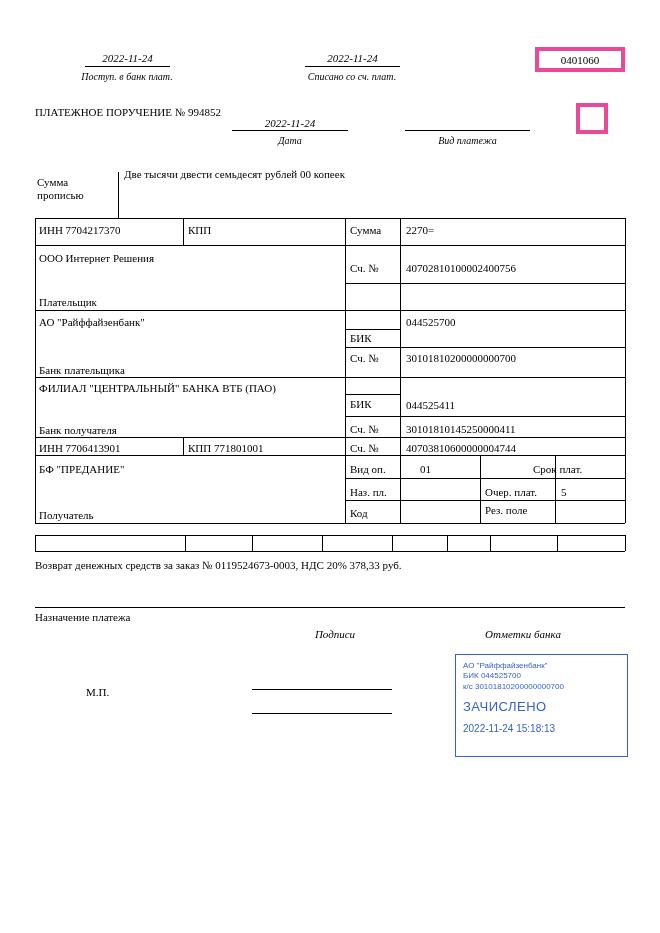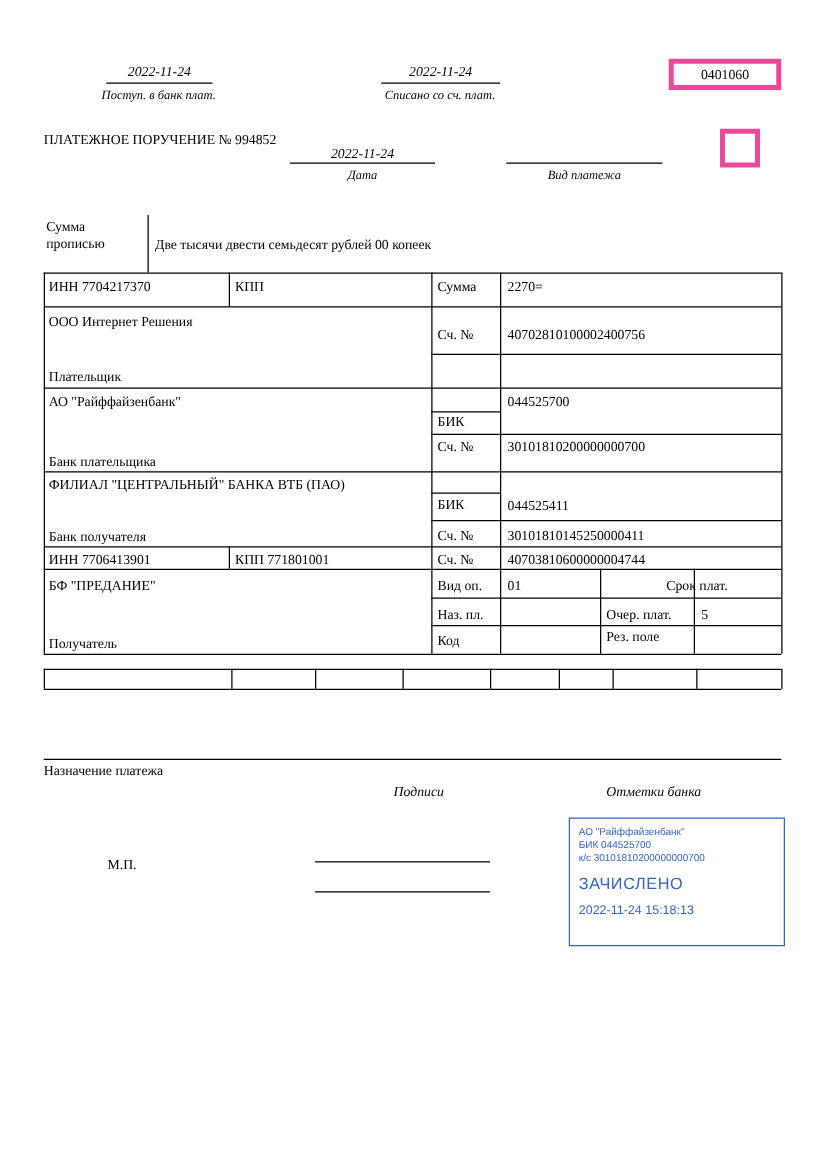--- a/index.html
+++ b/index.html
@@ -46,21 +46,21 @@
   <span class="t c" style="left:232px;top:117px;width:116px;">2022-11-24</span>
   <div class="hl" style="left:232px;top:130px;width:116px;"></div>
   <span class="t c sm" style="left:265px;top:134px;width:50px;">Дата</span>
   <div class="hl" style="left:405px;top:130px;width:125px;"></div>
   <span class="t c sm" style="left:405px;top:134px;width:125px;">Вид платежа</span>
   <div class="box" style="left:576px;top:103px;width:32px;height:31px;"></div>
 
   <span class="t" style="left:37px;top:176px;">Сумма</span>
   <span class="t" style="left:37px;top:189px;">прописью</span>
   <div class="vl" style="left:118px;top:172px;height:46px;"></div>
-  <span class="t" style="left:124px;top:190px;">Две тысячи двести семьдесят рублей 00 копеек</span>
+  <span class="t" style="left:124px;top:168px;">Две тысячи двести семьдесят рублей 00 копеек</span>
 
   <div class="hl" style="left:35px;top:218px;width:590px;"></div>
   <div class="hl" style="left:35px;top:245px;width:590px;"></div>
   <div class="hl" style="left:345px;top:283px;width:280px;"></div>
   <div class="hl" style="left:35px;top:310px;width:590px;"></div>
   <div class="hl" style="left:345px;top:329px;width:55px;"></div>
   <div class="hl" style="left:345px;top:347px;width:280px;"></div>
   <div class="hl" style="left:35px;top:377px;width:590px;"></div>
   <div class="hl" style="left:345px;top:394px;width:55px;"></div>
   <div class="hl" style="left:345px;top:416px;width:280px;"></div>
@@ -103,41 +103,42 @@
   <span class="t" style="left:350px;top:423px;">Сч. №</span>
   <span class="t" style="left:406px;top:423px;">30101810145250000411</span>
 
   <span class="t" style="left:39px;top:442px;">ИНН 7706413901</span>
   <span class="t" style="left:188px;top:442px;">КПП  771801001</span>
   <span class="t" style="left:350px;top:442px;">Сч. №</span>
   <span class="t" style="left:406px;top:442px;">40703810600000004744</span>
 
   <span class="t" style="left:39px;top:463px;">БФ "ПРЕДАНИЕ"</span>
   <span class="t" style="left:350px;top:463px;">Вид оп.</span>
-  <span class="t" style="left:406px;top:463px;">01</span>
+  <span class="t" style="left:420px;top:463px;">01</span>
   <span class="t" style="left:485px;top:463px;margin-left:48px;">Срок плат.</span>
   <span class="t" style="left:350px;top:486px;">Наз. пл.</span>
   <span class="t" style="left:485px;top:486px;">Очер. плат.</span>
   <span class="t" style="left:561px;top:486px;">5</span>
   <span class="t" style="left:39px;top:509px;">Получатель</span>
   <span class="t" style="left:350px;top:507px;">Код</span>
   <span class="t" style="left:485px;top:504px;">Рез. поле</span>
 
   <div class="hl" style="left:35px;top:535px;width:590px;"></div>
   <div class="hl" style="left:35px;top:551px;width:590px;"></div>
   <div class="vl" style="left:35px;top:535px;height:16px;"></div>
   <div class="vl" style="left:185px;top:535px;height:16px;"></div>
   <div class="vl" style="left:252px;top:535px;height:16px;"></div>
   <div class="vl" style="left:322px;top:535px;height:16px;"></div>
   <div class="vl" style="left:392px;top:535px;height:16px;"></div>
   <div class="vl" style="left:447px;top:535px;height:16px;"></div>
   <div class="vl" style="left:490px;top:535px;height:16px;"></div>
   <div class="vl" style="left:557px;top:535px;height:16px;"></div>
   <div class="vl" style="left:625px;top:535px;height:16px;"></div>
 
+  <span class="t" style="left:35px;top:559px;">Возврат денежных средств за заказ № 0119524673-0003, НДС 20% 378,33 руб.</span>
   <div class="hl" style="left:35px;top:607px;width:590px;"></div>
   <span class="t" style="left:35px;top:611px;">Назначение платежа</span>
 
   <span class="t c" style="left:285px;top:628px;width:100px;">Подписи</span>
   <span class="t c" style="left:468px;top:628px;width:110px;">Отметки банка</span>
 
   <span class="t" style="left:86px;top:686px;">М.П.</span>
   <div class="hl" style="left:252px;top:689px;width:140px;"></div>
   <div class="hl" style="left:252px;top:713px;width:140px;"></div>
 

